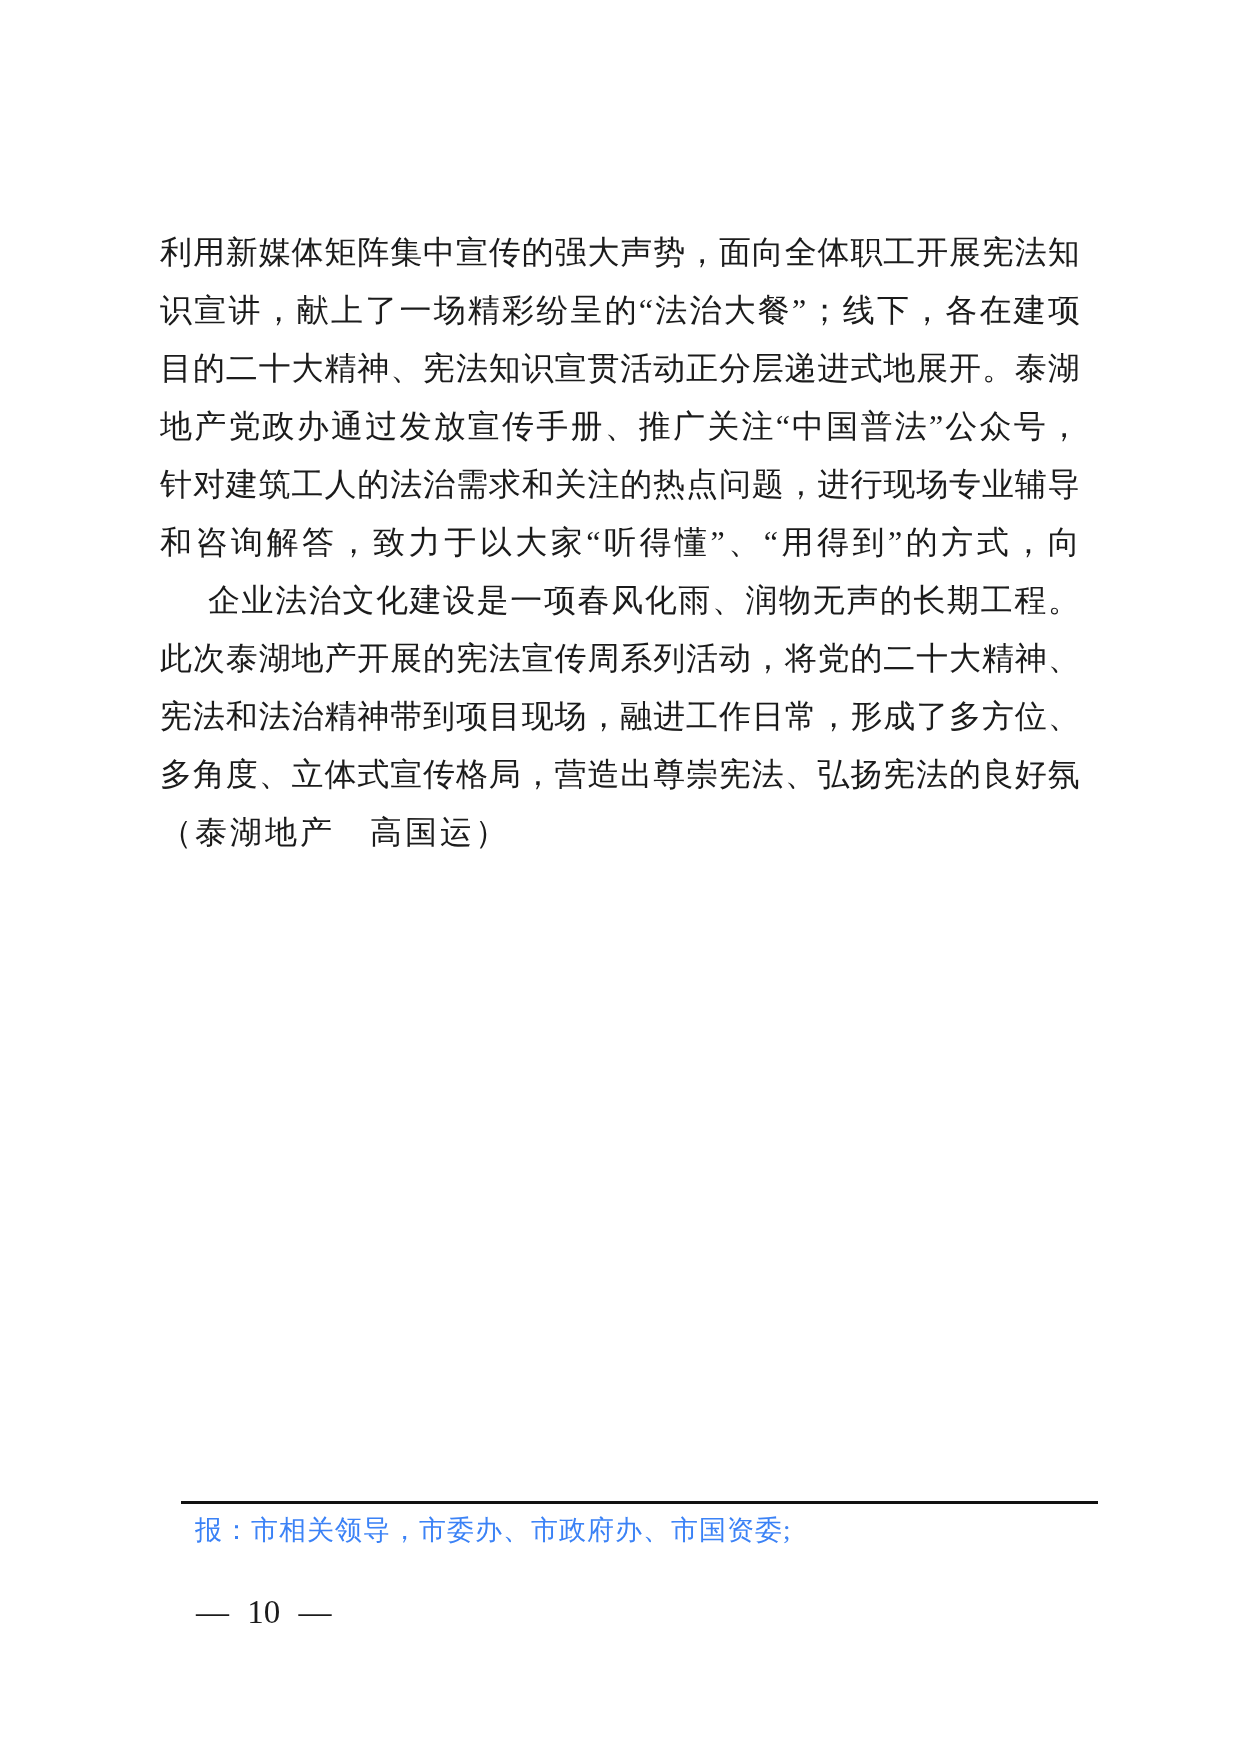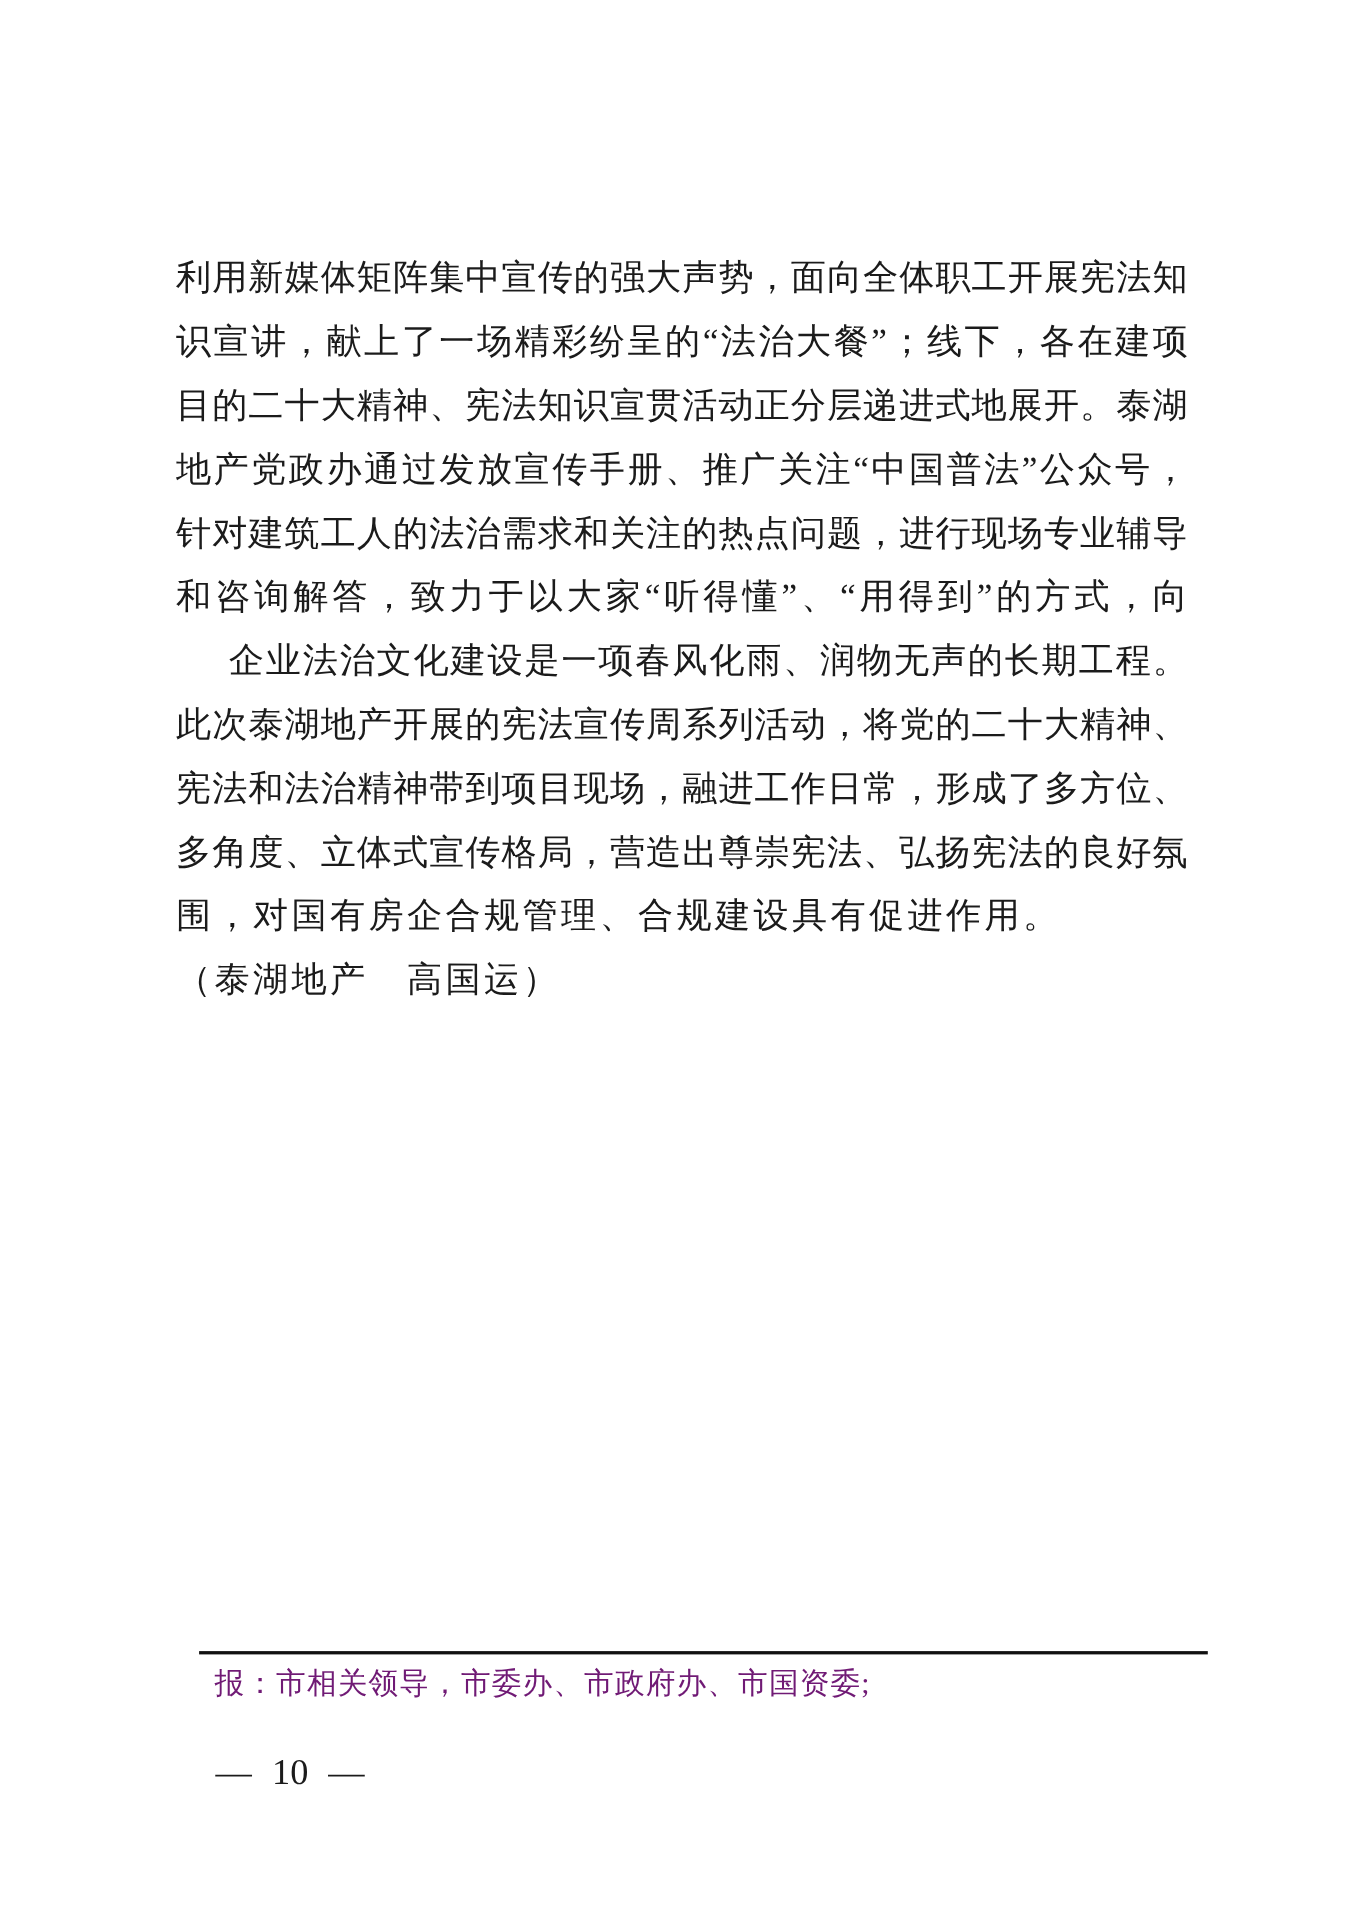--- a/index.html
+++ b/index.html
@@ -52,21 +52,21 @@
     height: 3px;
     background: #111111;
   }
   .footer-note {
     position: absolute;
     left: 195px;
     top: 1512px;
     font-size: 27px;
     line-height: 36px;
     letter-spacing: 1px;
-    color: #701a75;
+    color: #3b82f6;
     white-space: nowrap;
   }
   .page-number {
     position: absolute;
     left: 196px;
     top: 1592px;
     font-size: 33px;
     line-height: 40px;
     word-spacing: 10px;
     color: #1b1b1b;
@@ -370,21 +370,20 @@
         <span>、</span>
         <span>弘</span>
         <span>扬</span>
         <span>宪</span>
         <span>法</span>
         <span>的</span>
         <span>良</span>
         <span>好</span>
         <span>氛</span>
       </div>
-    <div class="line plain">围，对国有房企合规管理、合规建设具有促进作用。</div>
     <div class="line sign">（泰湖地产　高国运）</div>
   </div>
 
   <div class="footer-rule"></div>
 
   <div class="footer-note">报：市相关领导，市委办、市政府办、市国资委;</div>
 
   <div class="page-number">— 10 —</div>
 
 </div>

